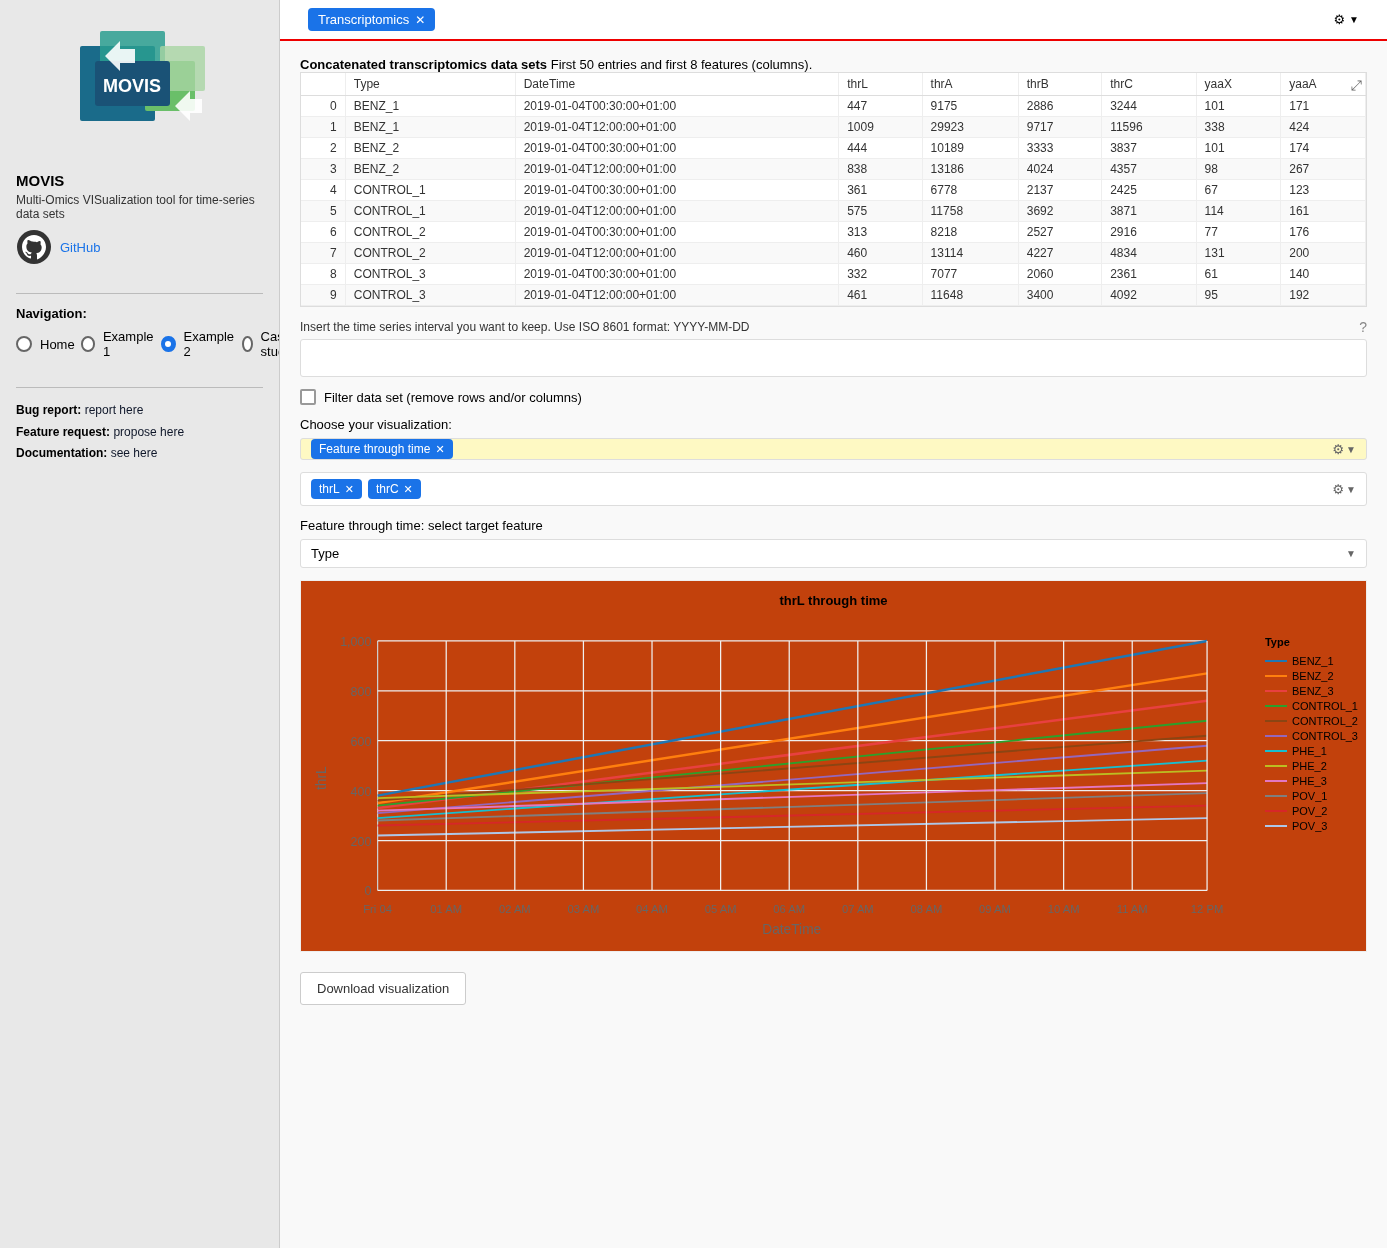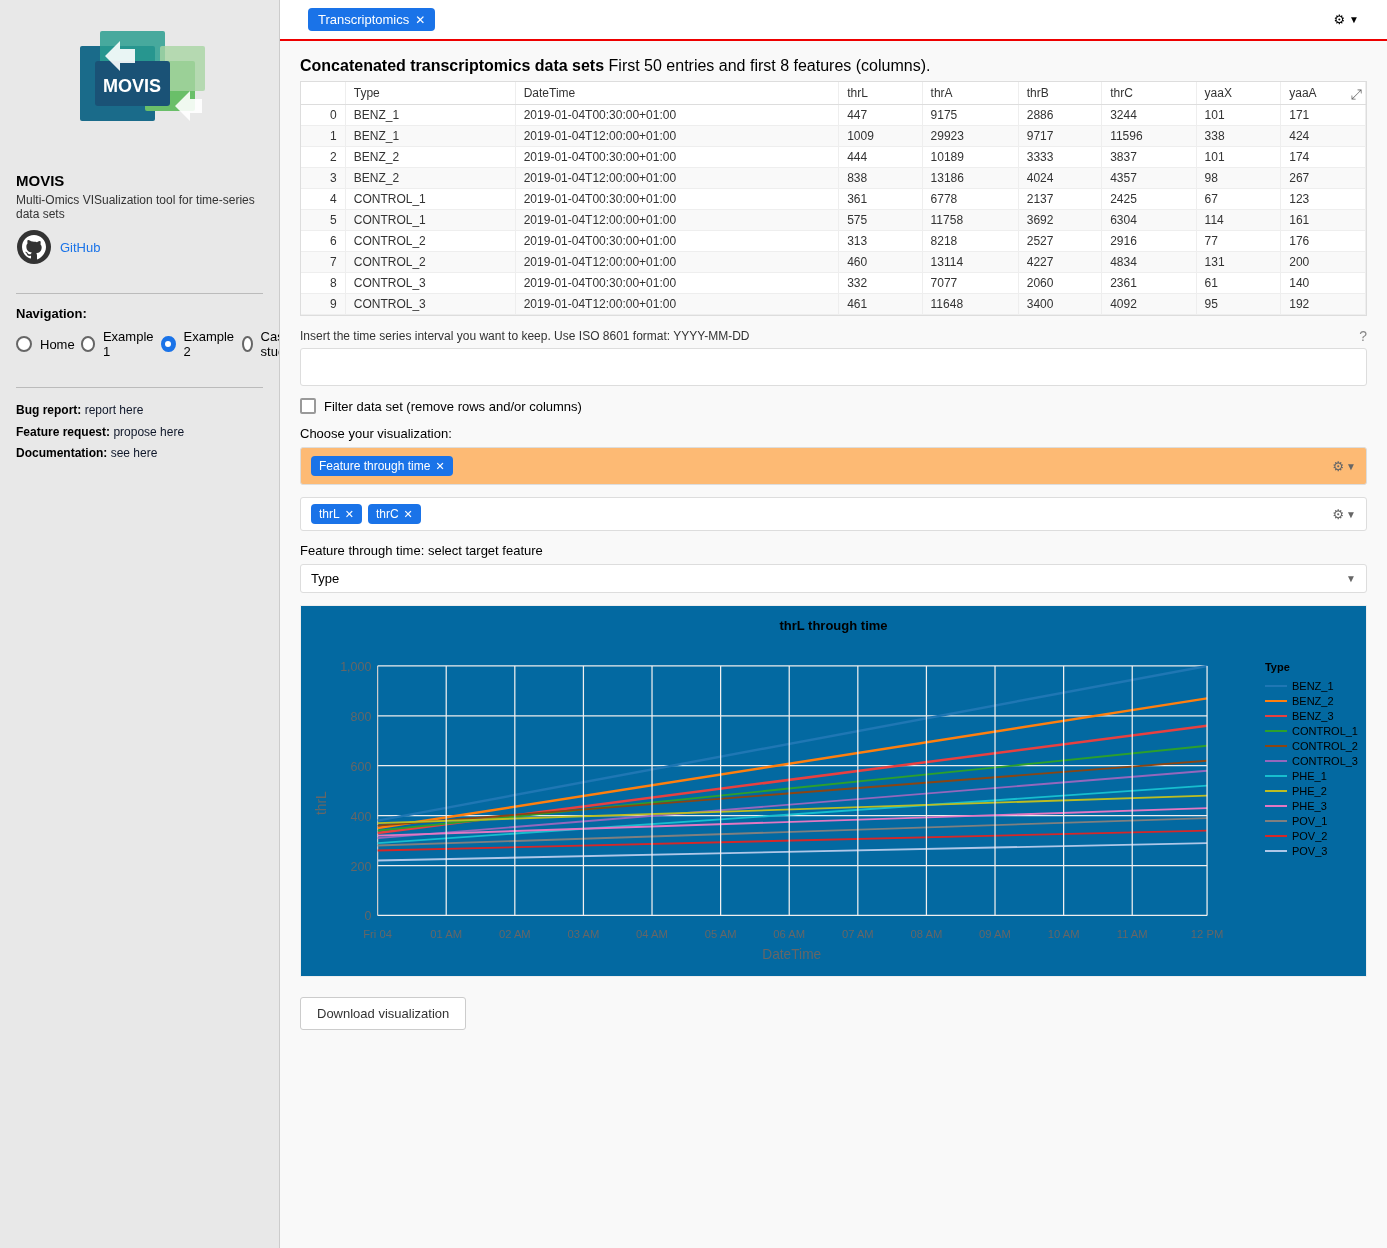--- a/index.html
+++ b/index.html
@@ -153,22 +153,22 @@
     
     .content {
       padding: 16px 20px;
       display: flex;
       flex-direction: column;
       gap: 12px;
     }
 
     
     .section-title {
-      font-size: 16px;
-      margin-bottom: 6px;
+      font-size: 13px;
+      margin-bottom: 0;
     }
     .section-title .bold { font-weight: bold; }
 
     .data-table-wrap {
       border: 1px solid #ddd;
       overflow-x: auto;
       background: white;
       position: relative;
     }
     .data-table {
@@ -233,24 +233,24 @@
       display: inline-block;
       border-radius: 2px;
     }
 
     
     .vis-label {
       font-size: 13px;
       margin-bottom: 6px;
     }
     .vis-selector {
-      background: #fdba74;
+      background: #fef9c3;
       border: 1px solid #ddd;
       border-radius: 3px;
-      padding: 8px 10px;
+      padding: 0 10px;
       display: flex;
       align-items: center;
       justify-content: space-between;
     }
     .blue-pill {
       background: #1a73e8;
       color: white;
       border-radius: 4px;
       padding: 3px 8px;
       display: inline-flex;
@@ -303,21 +303,21 @@
       border: 1px solid #ddd;
       border-radius: 3px;
       padding: 6px 10px;
       display: flex;
       align-items: center;
       justify-content: space-between;
     }
 
     
     .chart-area {
-      background: #0369a1;
+      background: #c2410c;
       border: 1px solid #eee;
       padding: 12px 8px 8px 8px;
       position: relative;
     }
     .chart-title {
       text-align: center;
       font-size: 13px;
       font-weight: bold;
       margin-bottom: 8px;
     }
@@ -541,21 +541,21 @@
                 <td>67</td>
                 <td>123</td>
               </tr>
               <tr>
                 <td class="row-num">5</td>
                 <td>CONTROL_1</td>
                 <td>2019-01-04T12:00:00+01:00</td>
                 <td>575</td>
                 <td>11758</td>
                 <td>3692</td>
-                <td>6304</td>
+                <td>3871</td>
                 <td>114</td>
                 <td>161</td>
               </tr>
               <tr>
                 <td class="row-num">6</td>
                 <td>CONTROL_2</td>
                 <td>2019-01-04T00:30:00+01:00</td>
                 <td>313</td>
                 <td>8218</td>
                 <td>2527</td>

